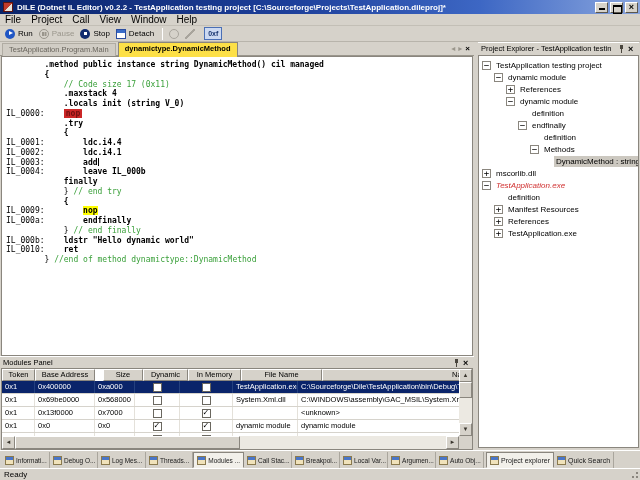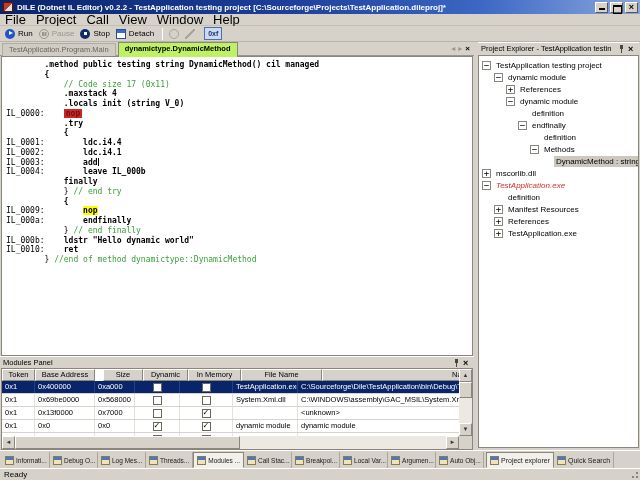--- a/index.html
+++ b/index.html
@@ -17,21 +17,21 @@
     white-space:nowrap; overflow:hidden; }
   .winbtn { width:13px; height:11px; flex:none; margin-left:2px; background:#d6d2ca;
     border:1px solid; border-color:#ffffff #5a564e #5a564e #ffffff; position:relative; }
   .btn-min::after { content:""; position:absolute; left:3px; bottom:2px; width:6px; height:2px; background:#000; }
   .btn-max::after { content:""; position:absolute; left:2px; top:2px; width:7px; height:6px; border:1px solid #000; border-top-width:2px; }
   .btn-close::after { content:"×"; position:absolute; left:0; right:0; top:-1px; text-align:center; font-size:9px; font-weight:bold; line-height:11px; }
 
   
   .menubar { position:absolute; left:0; top:14px; width:640px; height:12px; display:flex; align-items:center;
     border-bottom:1px solid #c3bfb6; background:#d6d2ca; }
-  .menu-item { padding:0 5px; font-size:13px; line-height:12px; }
+  .menu-item { padding:0 5px; font-size:10px; line-height:12px; }
   .toolbar { position:absolute; left:0; top:26px; width:640px; height:16px; display:flex; align-items:center;
     background:#d6d2ca; border-bottom:1px solid #b8b4ab; padding-left:3px; }
   .tbtn { display:flex; align-items:center; gap:3px; padding:1px 4px 1px 2px; font-size:8px; }
   .tbtn.disabled { color:#9a968c; }
   .tico { width:10px; height:10px; flex:none; position:relative; }
   .icon-run { border-radius:50%; background:#2056c4; }
   .icon-run::after { content:""; position:absolute; left:4px; top:2.5px; border-left:4px solid #fff; border-top:2.5px solid transparent; border-bottom:2.5px solid transparent; }
   .icon-pause { border-radius:50%; border:1px solid #9a968c; }
   .icon-pause::after { content:""; position:absolute; left:2.5px; top:2px; width:1.5px; height:4px; background:#9a968c; box-shadow:2.5px 0 0 #9a968c; }
   .icon-stop { border-radius:50%; background:#0f2a6e; }
@@ -42,21 +42,21 @@
   .icon-circle-gray { border-radius:50%; border:1px solid #a8a49c; }
   .icon-slash-gray { background:linear-gradient(135deg,transparent 44%,#a8a49c 44% 58%,transparent 58%); }
   .hexbtn { margin-left:5px; height:13px; padding:0 3px; border:1px solid #4a6fb5; background:#ccd9f1;
     color:#17336e; font-size:7px; font-weight:bold; line-height:11px; }
 
   
   .doctabs { position:absolute; left:0; top:42px; width:474px; height:14px; background:#d6d2ca;
     border-bottom:1px solid #9a968c; }
   .doctab { display:inline-block; height:14px; padding:1px 6px 0; margin-left:2px; font-size:7.5px; color:#6a665e;
     border:1px solid #b0aca3; border-bottom:none; background:#d0ccc4; white-space:nowrap; vertical-align:bottom; }
-  .doctab.active { background:#bef264; color:#000; font-weight:bold; border-color:#8a867e; position:relative; z-index:2; height:15px; }
+  .doctab.active { background:#fde047; color:#000; font-weight:bold; border-color:#8a867e; position:relative; z-index:2; height:15px; }
   .tabnav { position:absolute; right:4px; top:2px; display:flex; gap:3px; }
   .tabnav span { font-size:8px; line-height:10px; }
   .nav-left::after  { content:"◂"; color:#9a968c; }
   .nav-right::after { content:"▸"; color:#9a968c; }
   .nav-close::after { content:"×"; color:#000; font-weight:bold; }
 
   
   .code-panel { position:absolute; left:1px; top:56px; width:472px; height:300px; background:#fff;
     border:1px solid #8a867e; overflow:hidden; padding:3px 0 0 4px; }
   .cl { white-space:pre; font-family:"DejaVu Sans Mono",monospace; font-size:8px; line-height:9.75px; }
@@ -192,21 +192,21 @@
   <div class="doctabs">
     <span id="doctabs-host"><span class="doctab">TestApplication.Program.Main</span><span class="doctab active">dynamictype.DynamicMethod</span></span>
     <div class="tabnav">
       <span class="nav-left"></span>
       <span class="nav-right"></span>
       <span class="nav-close"></span>
     </div>
   </div>
 
   <div class="code-panel" id="code-host">
-      <div class="cl"><span class="c-code">        .method public testing string DynamicMethod() cil managed</span></div>
+      <div class="cl"><span class="c-code">        .method public instance string DynamicMethod() cil managed</span></div>
       <div class="cl"><span class="c-code">        {</span></div>
       <div class="cl"><span class="c-plain">            </span><span class="c-comment">// Code size 17 (0x11)</span></div>
       <div class="cl"><span class="c-code">            .maxstack 4</span></div>
       <div class="cl"><span class="c-code">            .locals init (string V_0)</span></div>
       <div class="cl"><span class="c-label">IL_0000:</span><span class="c-plain">    </span><span class="c-red">nop</span></div>
       <div class="cl"><span class="c-code">            .try</span></div>
       <div class="cl"><span class="c-code">            {</span></div>
       <div class="cl"><span class="c-label">IL_0001:</span><span class="c-plain">        </span><span class="c-code">ldc.i4.4</span></div>
       <div class="cl"><span class="c-label">IL_0002:</span><span class="c-plain">        </span><span class="c-code">ldc.i4.1</span></div>
       <div class="cl"><span class="c-label">IL_0003:</span><span class="c-plain">        </span><span class="c-code">add</span><span class="c-caret"></span></div>

